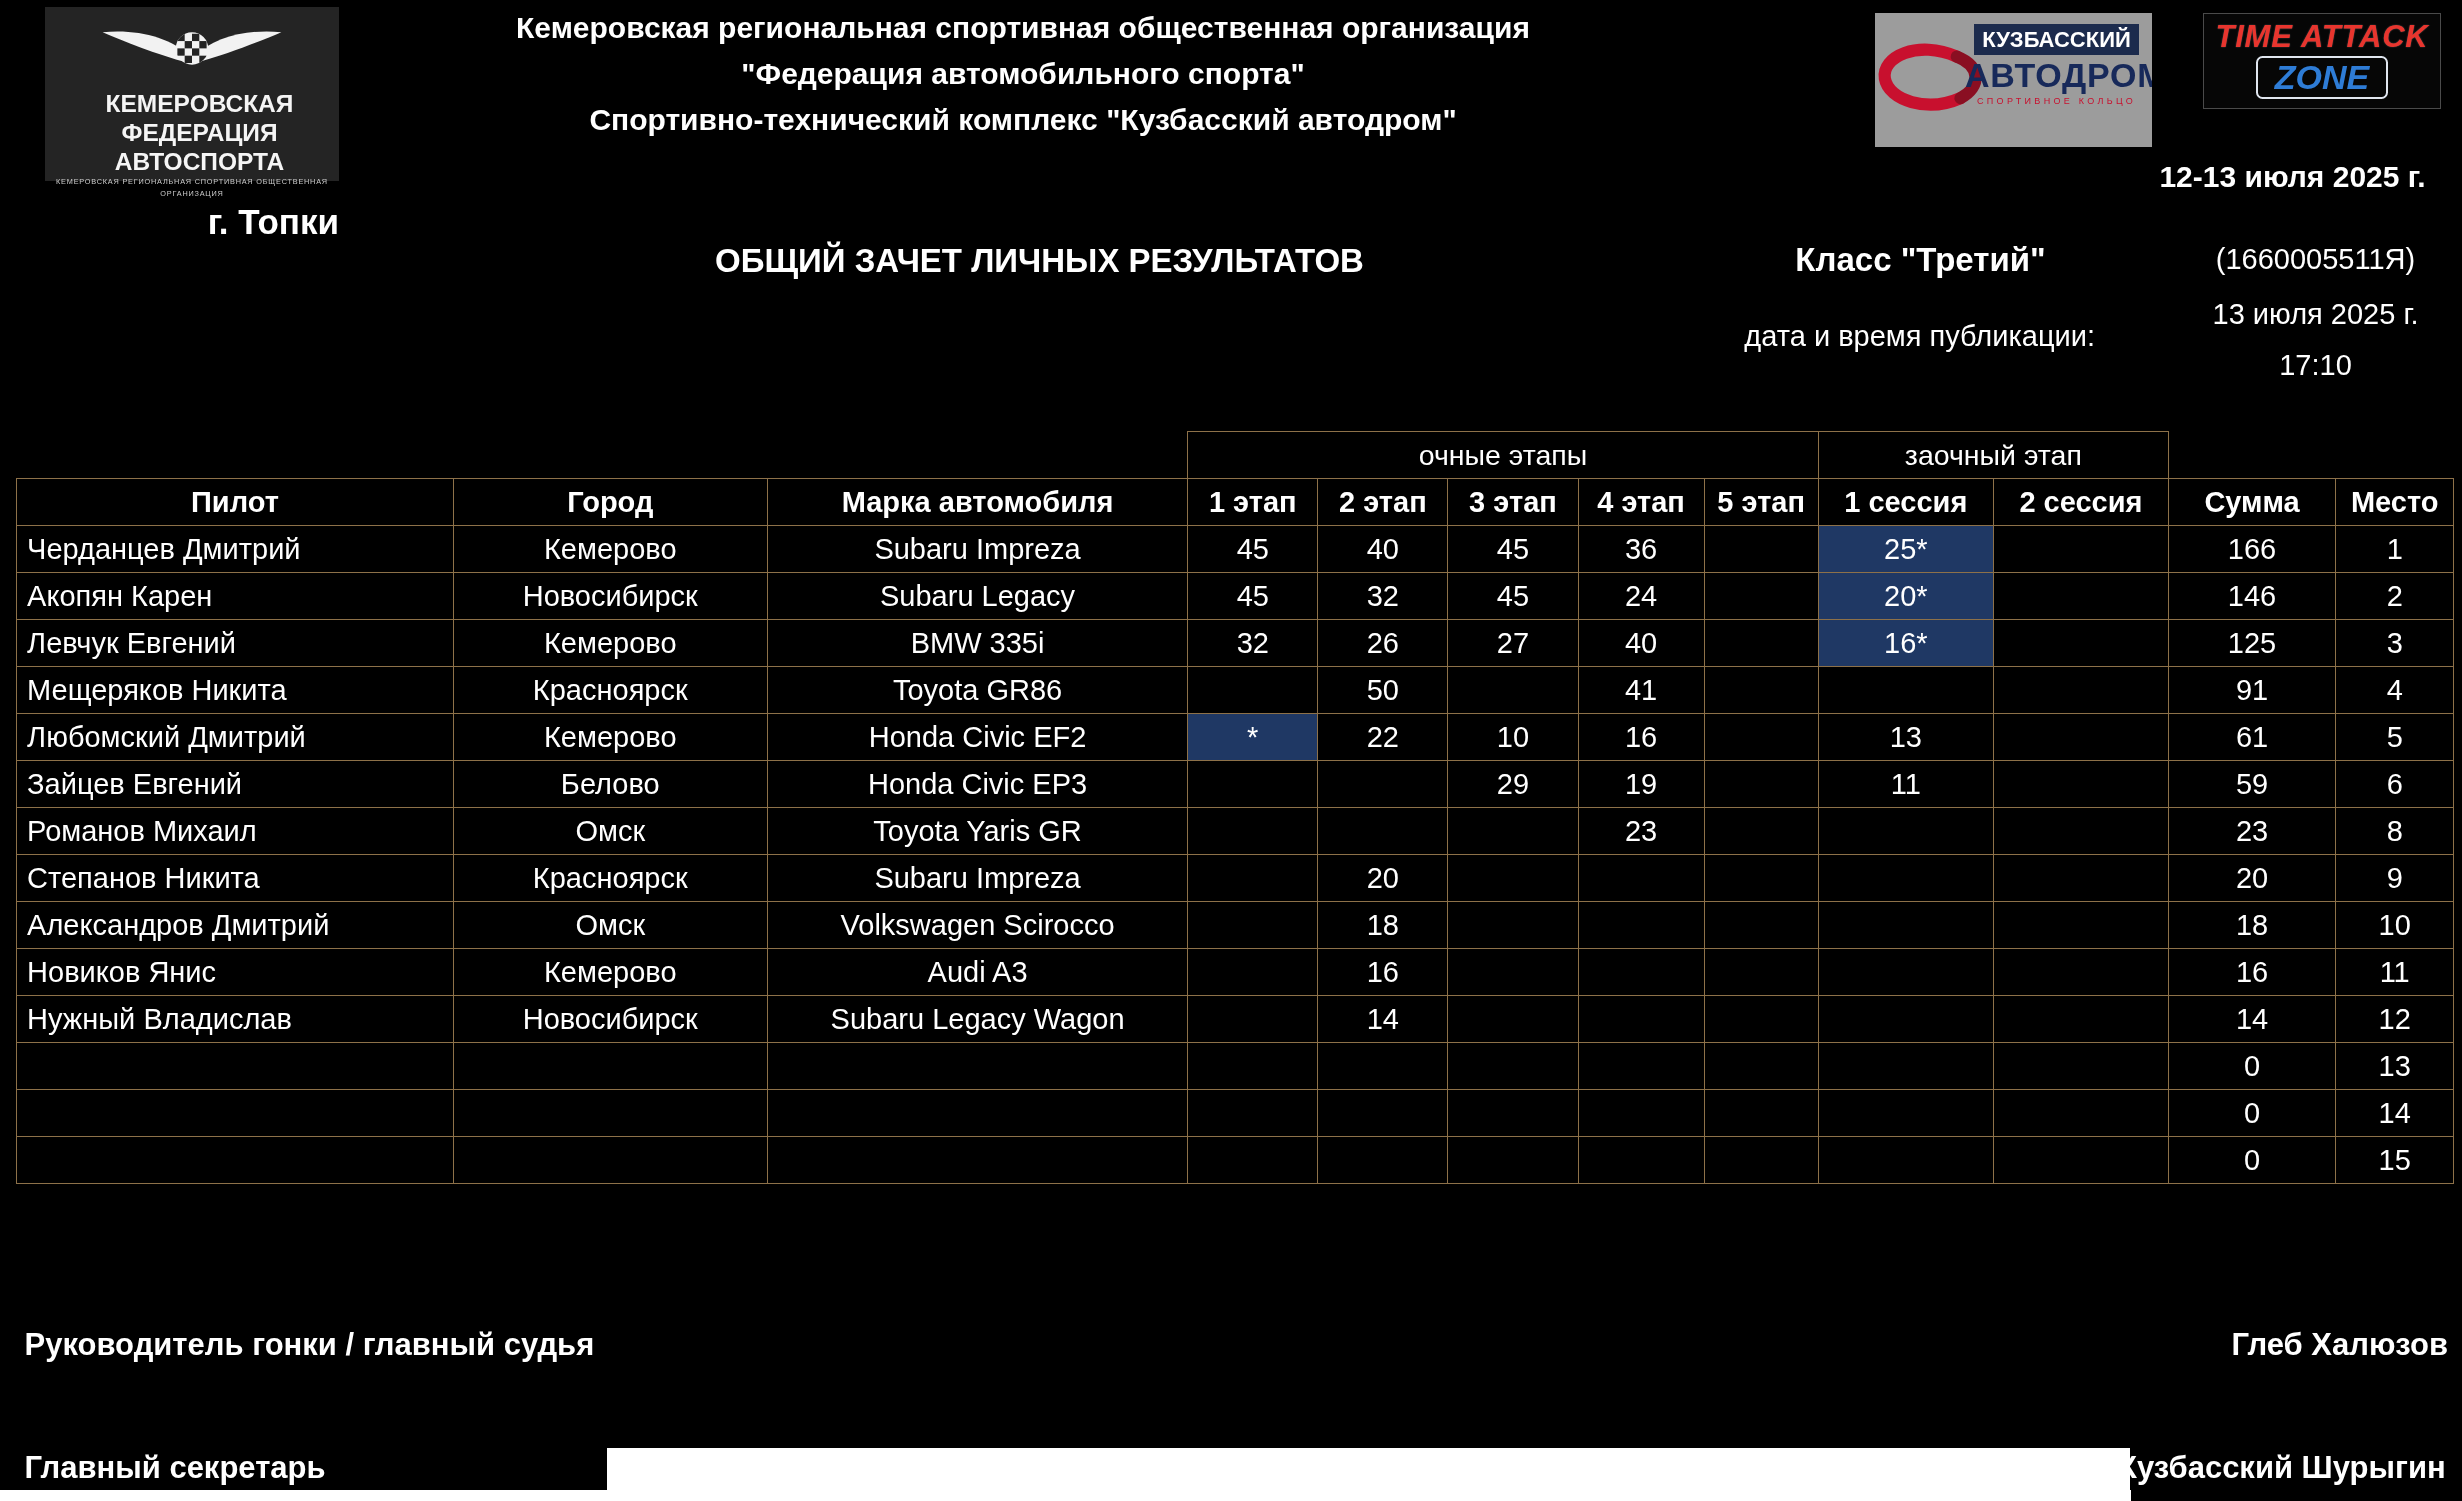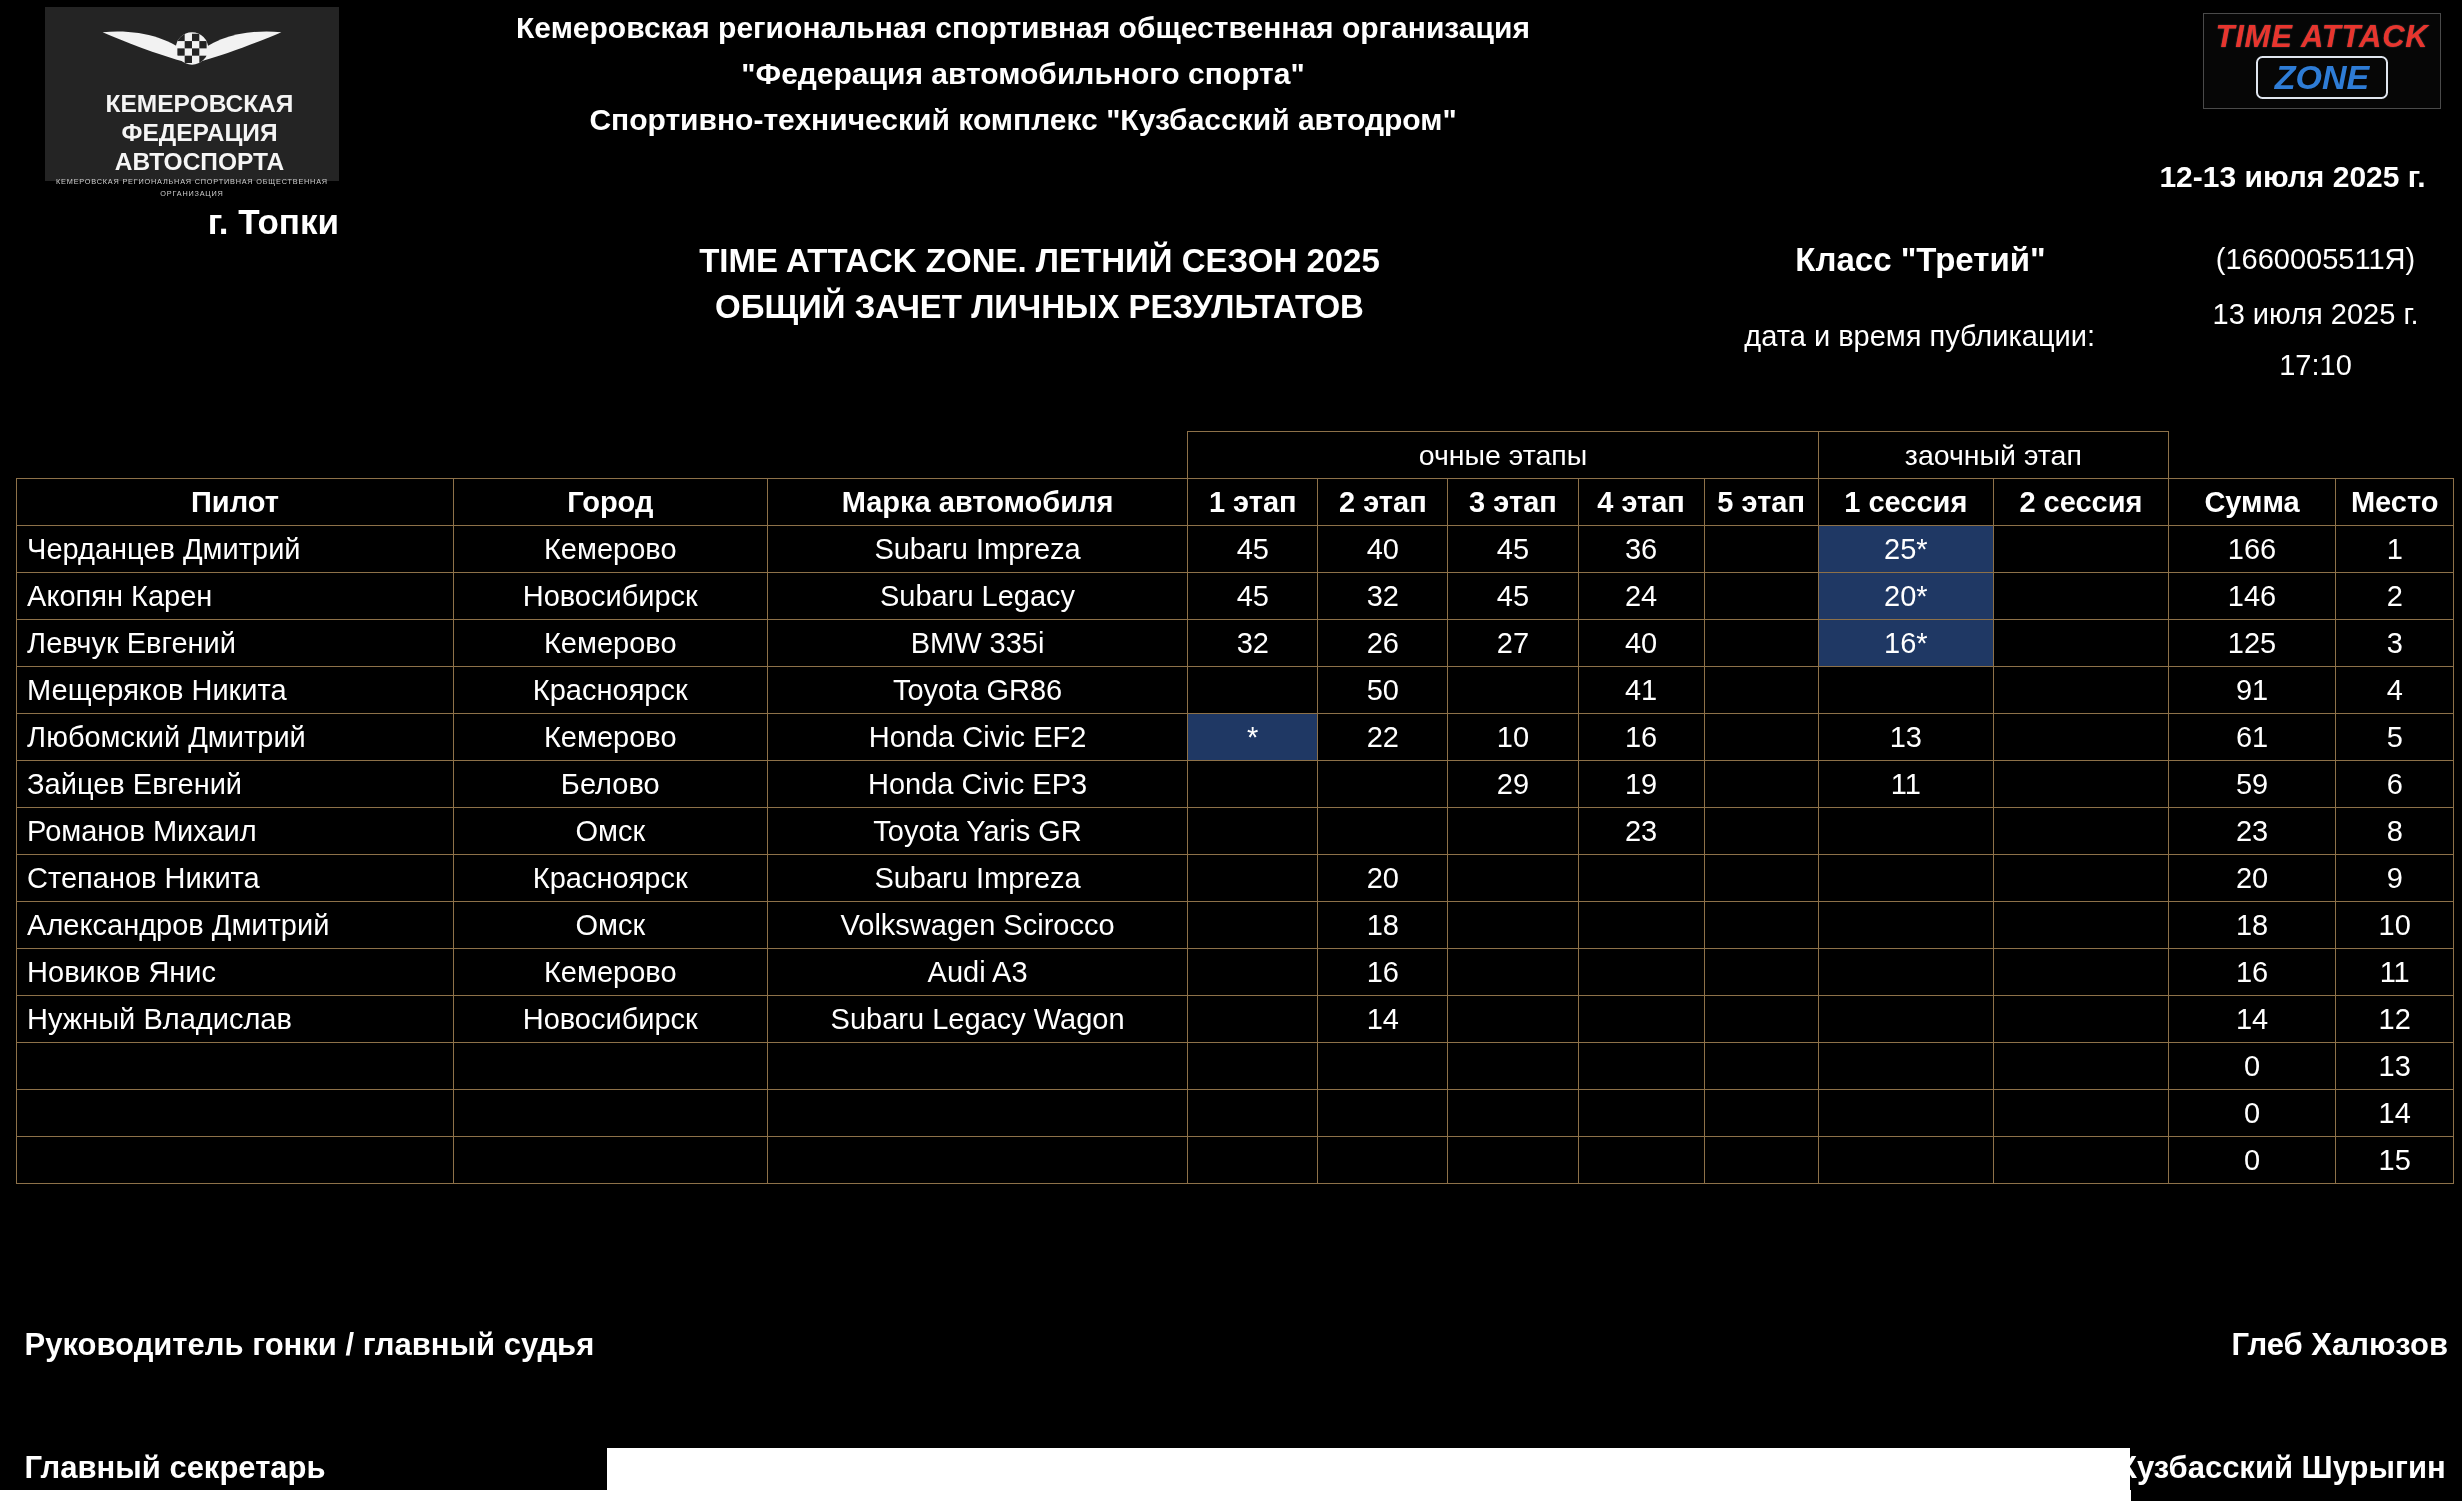--- a/index.html
+++ b/index.html
@@ -111,30 +111,40 @@
     <div class="fed-l3">КЕМЕРОВСКАЯ РЕГИОНАЛЬНАЯ СПОРТИВНАЯ ОБЩЕСТВЕННАЯ ОРГАНИЗАЦИЯ</div>
   </div>
   <div class="abs city">г. Топки</div>
 
   <div class="abs org-header">
     <div>Кемеровская региональная спортивная общественная организация</div>
     <div>"Федерация автомобильного спорта"</div>
     <div>Спортивно-технический комплекс "Кузбасский автодром"</div>
   </div>
 
+  <div class="abs kz-logo">
+    <svg class="kz-swoosh" width="122" height="122" viewBox="0 0 100 100">
+      <path d="M72 30 C40 16 10 30 13 48 C16 66 48 76 75 64" fill="none" stroke="#c8102e" stroke-width="10" stroke-linecap="round"></path>
+      <path d="M75 64 C92 55 92 38 72 30" fill="none" stroke="#8a0f22" stroke-width="10" stroke-linecap="round"></path>
+    </svg>
+    <div class="kz-text">
+      <span class="kz-l1">КУЗБАССКИЙ</span>
+      <div class="kz-l2">АВТОДРОМ</div>
+      <div class="kz-l3">СПОРТИВНОЕ КОЛЬЦО</div>
+    </div>
+  </div>
 
   <div class="abs taz-logo">
     <div class="taz-l1">TIME ATTACK</div>
     <div class="taz-l2">ZONE</div>
   </div>
 
   <div class="abs date-range">12-13 июля 2025 г.</div>
 
   <div class="abs title-block">
-    <div>TIME ATTACK ZONE. ЛЕТНИЙ СЕЗОН 2025</div>
     <div>ОБЩИЙ ЗАЧЕТ ЛИЧНЫХ РЕЗУЛЬТАТОВ</div>
   </div>
   <div class="abs class-label">Класс "Третий"</div>
   <div class="abs class-code">(1660005511Я)</div>
   <div class="abs pub-label">дата и время публикации:</div>
   <div class="abs pub-date">13 июля 2025 г.</div>
   <div class="abs pub-time">17:10</div>
 
   <table class="results">
     <colgroup>

